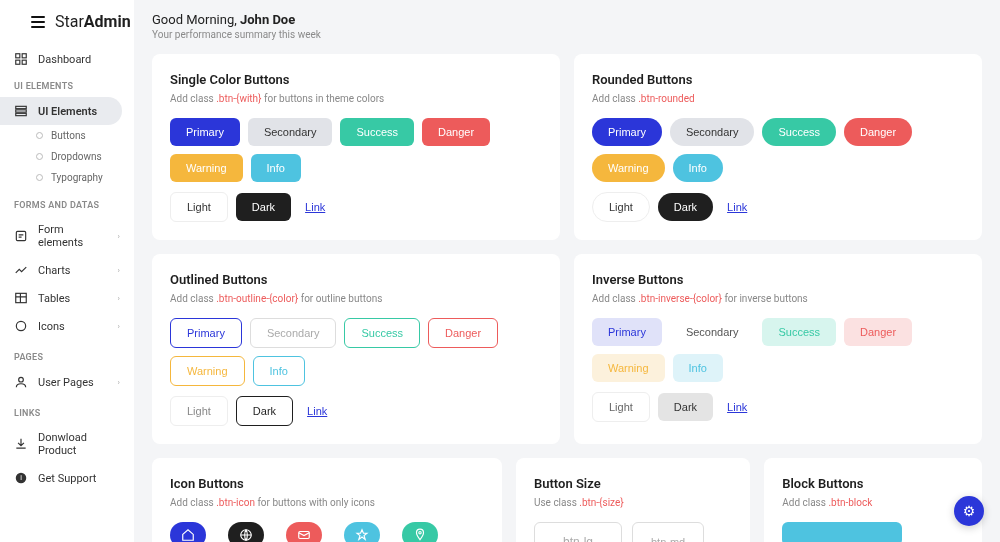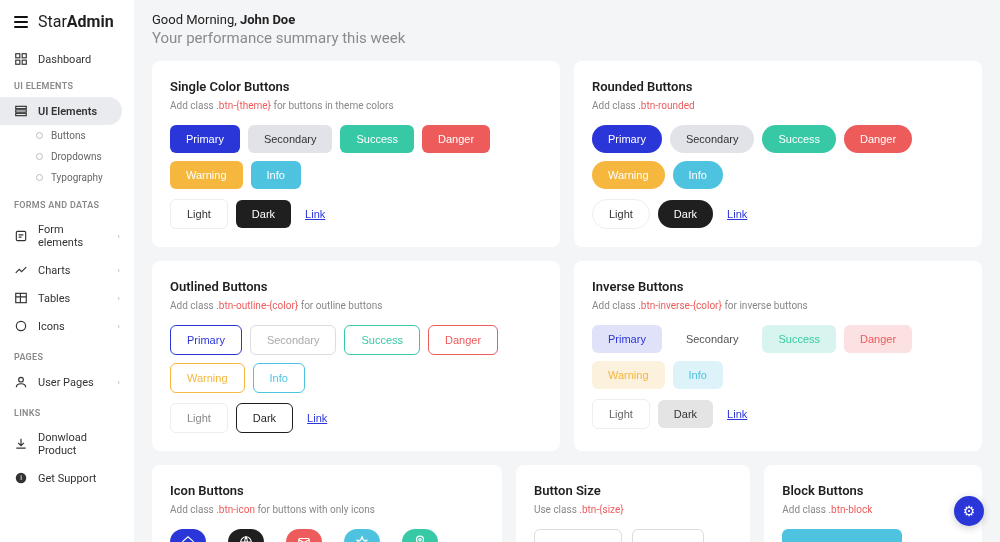--- a/index.html
+++ b/index.html
@@ -1,37 +1,37 @@
 <!DOCTYPE html>
 <html><head>
   <meta charset="utf-8">
   <style>
     * { margin: 0; padding: 0; box-sizing: border-box; }
     body { font-family: -apple-system, BlinkMacSystemFont, "Segoe UI", Roboto, sans-serif; background: #f4f5f7; color: #1F1F1F; font-size: 13px; width: 1000px; height: 542px; overflow: hidden; }
     .layout { display: flex; height: 100%; }
     .sidebar { width: 134px; background: #fff; display: flex; flex-direction: column; padding-top: 12px; }
-    .brand { display: flex; align-items: center; gap: 10px; padding: 0 14px 14px; }
+    .brand { display: flex; align-items: center; gap: 10px; padding: 0 31px 14px; }
     .hamburger { display: flex; flex-direction: column; gap: 3px; cursor: pointer; }
     .hamburger span { width: 14px; height: 2px; background: #111; border-radius: 1px; }
     .brand-name { font-size: 16px; font-weight: 400; }
     .brand-name b { font-weight: 700; }
     .nav-sec { padding: 8px 0 4px; }
     .nav-sec-title { font-size: 9px; color: #8a8a8a; letter-spacing: 0.3px; padding: 0 14px 6px; font-weight: 600; text-transform: uppercase; }
     .nav-item { display: flex; align-items: center; gap: 10px; padding: 7px 14px; cursor: pointer; font-size: 11px; color: #333; position: relative; }
     .nav-item.active { background: #e9ebef; font-weight: 600; border-radius: 0 16px 16px 0; margin-right: 12px; }
     .nav-item .ico { width: 14px; height: 14px; display: flex; align-items: center; justify-content: center; }
     .nav-item .chev { margin-left: auto; font-size: 8px; color: #aaa; }
     .nav-sub { padding-left: 26px; }
     .nav-sub-item { display: flex; align-items: center; gap: 8px; padding: 5px 10px; font-size: 10px; color: #666; cursor: pointer; }
     .nav-sub-item::before { content: ""; width: 5px; height: 5px; border: 1px solid #bbb; border-radius: 50%; }
     .main { flex: 1; display: flex; flex-direction: column; overflow: hidden; }
     .topbar { display: flex; align-items: center; padding: 12px 18px 4px; gap: 12px; }
     .greeting h1 { font-size: 13px; font-weight: 400; color: #222; }
     .greeting h1 b { font-weight: 700; }
-    .greeting p { font-size: 15px; color: #8a8a8a; margin-top: 2px; }
+    .greeting p { font-size: 10px; color: #8a8a8a; margin-top: 2px; }
     .topbar-right { margin-left: auto; display: flex; align-items: center; gap: 10px; }
     .select-cat { border: 1px solid #e1e3e8; background: #fff; border-radius: 4px; padding: 5px 24px 5px 10px; font-size: 11px; color: #777; position: relative; cursor: pointer; }
     .select-cat::after { content: "▾"; position: absolute; right: 8px; top: 5px; font-size: 9px; color: #888; }
     .date-box { border: 1px solid #e1e3e8; background: #fff; border-radius: 4px; display: flex; align-items: center; height: 26px; width: 80px; }
     .date-box .cal { padding: 0 6px; color: #888; font-size: 12px; border-right: 1px solid #e1e3e8; height: 100%; display: flex; align-items: center; }
     .top-icon { width: 18px; height: 18px; display: flex; align-items: center; justify-content: center; color: #555; cursor: pointer; }
     .avatar { width: 24px; height: 24px; border-radius: 50%; background: linear-gradient(135deg,#d4a574,#8b6f47); cursor: pointer; }
     .content { padding: 10px 18px; overflow-y: auto; flex: 1; }
     .row { display: flex; gap: 14px; margin-bottom: 14px; }
     .card { background: #fff; border-radius: 8px; padding: 18px; flex: 1; }
@@ -211,21 +211,21 @@
       <div class="greeting">
         <h1><span>Good Morning, </span><b>John Doe</b></h1>
         <p>Your performance summary this week</p>
       </div>
     </div>
 
     <div class="content">
       <div class="row">
         <div class="card">
           <h3>Single Color Buttons</h3>
-          <p class="hint"><span>Add class </span><code>.btn-{theme}</code><span> for buttons in theme colors</span></p>
+          <p class="hint"><span>Add class </span><code>.btn-{with}</code><span> for buttons in theme colors</span></p>
           <div class="btn-row" style="margin-bottom:10px">
             <button class="btn btn-primary">Primary</button>
             <button class="btn btn-secondary">Secondary</button>
             <button class="btn btn-success">Success</button>
             <button class="btn btn-danger">Danger</button>
             <button class="btn btn-warning">Warning</button>
             <button class="btn btn-info">Info</button>
           </div>
           <div class="btn-row">
             <button class="btn btn-light">Light</button>

